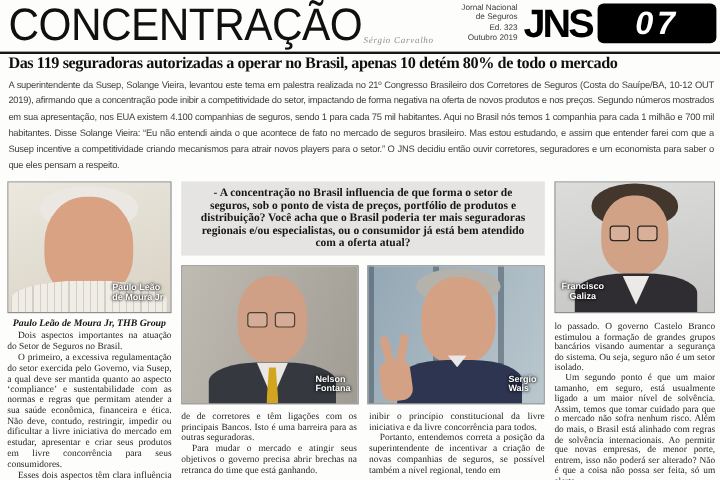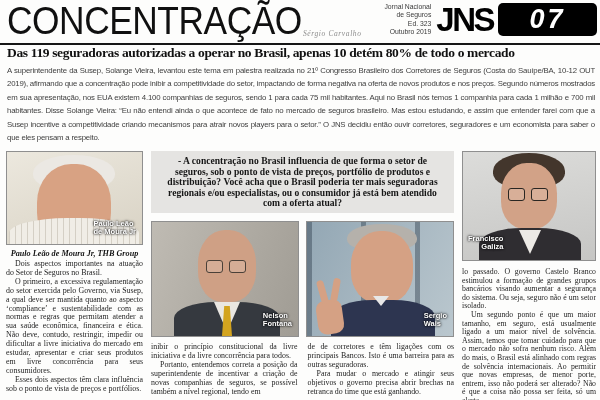--- a/index.html
+++ b/index.html
@@ -31,21 +31,21 @@
   .body-text{font-size:7.9px;line-height:8.9px;text-align:justify;color:#242424;}
   .body-text p{margin:0;}
   .body-text p.ind{text-indent:9px;}
 
   .qbox{height:62px;background:#e5e4e2;box-sizing:border-box;padding:5px 12px;font-weight:700;font-size:9.6px;line-height:10.6px;text-align:center;color:#161616;}
   .mid-photos{display:flex;gap:7px;margin-top:8px;}
   .mid-photos .photo{width:148px;height:116px;flex:none;}
   .mid-text{display:flex;gap:10px;margin-top:6px;}
   .mid-text .tcol{flex:1;min-width:0;}
 
-  .col1 .photo{height:94px;}
+  .col1 .photo{height:110px;}
   .col4 .photo{height:110px;}
   .col4 .body-text{margin-top:7px;font-size:7.8px;line-height:8.6px;}
 
   
   .p-shape{position:absolute;}
   .ph-paulo{background:linear-gradient(160deg,#ece8de,#d8d2c4);}
   .ph-paulo .hair{left:26px;top:3px;width:82px;height:36px;background:#ebe8e3;border-radius:50% 50% 45% 45%;}
   .ph-paulo .head{left:30px;top:12px;width:74px;height:84px;background:#d8a283;border-radius:46% 46% 42% 42%;}
   .ph-paulo .torso{left:2px;bottom:-8px;width:130px;height:34px;border-radius:45% 45% 0 0;background:repeating-linear-gradient(90deg,rgba(140,130,110,.28) 0 1px,rgba(0,0,0,0) 1px 6px),#f0ede6;}
   .ph-sergio{background:repeating-linear-gradient(90deg,rgba(50,65,80,.45) 0 5px,rgba(0,0,0,0) 5px 54px),linear-gradient(115deg,#93a7b4,#bac7ce);}
@@ -65,21 +65,21 @@
   .ph-nelson .tie{left:70px;bottom:0;width:10px;height:30px;background:#d3a41f;clip-path:polygon(22% 0,78% 0,100% 100%,0 100%);}
   .ph-francisco{background:linear-gradient(170deg,#dcdcda,#c6c6c4);}
   .ph-francisco .hair{left:30px;top:1px;width:72px;height:36px;background:#43362c;border-radius:50% 50% 44% 44%;}
   .ph-francisco .head{left:38px;top:11px;width:56px;height:66px;background:#d2a287;border-radius:46% 46% 42% 42%;}
   .ph-francisco .glasses{left:45px;top:36px;display:flex;gap:6px;}
   .ph-francisco .glasses i{border-color:#2a2622;}
   .ph-francisco .torso{left:16px;bottom:-6px;width:102px;height:38px;background:#2f2d31;border-radius:42% 42% 0 0;}
   .ph-francisco .shirtv{left:56px;bottom:6px;width:22px;height:24px;background:#eceae6;clip-path:polygon(0 0,100% 0,50% 100%);}
 
   .lbl-br{right:6px;bottom:7px;text-align:left;}
-  .lbl-bl{left:5px;bottom:8px;text-align:right;}
+  .lbl-bl{left:5px;bottom:8px;text-align:center;}
 </style>
 </head>
 <body>
 
 <div class="masthead">
   <div class="masthead-title">CONCENTRAÇÃO</div>
   <div class="byline">Sérgio Carvalho</div>
   <div class="mast-right">
     <div class="edition">
       <div>Jornal Nacional</div>
@@ -135,26 +135,26 @@
         <div class="p-shape collar"></div>
         <div class="p-shape hand"></div>
         <div class="p-shape finger1"></div>
         <div class="p-shape finger2"></div>
         <div class="photo-label lbl-br">Sergio
 Wais</div>
       </div>
     </div>
     <div class="mid-text">
       <div class="tcol body-text">
+        <p>de de corretores e têm ligações com os principais Bancos. Isto é uma barreira para as outras seguradoras.</p>
+        <p class="ind">Para mudar o mercado e atingir seus objetivos o governo precisa abrir brechas na retranca do time que está ganhando.</p>
+      </div>
+      <div class="tcol body-text">
         <p>inibir o princípio constitucional da livre iniciativa e da livre concorrência para todos.</p>
         <p class="ind">Portanto, entendemos correta a posição da superintendente de incentivar a criação de novas companhias de seguros, se possível também a nível regional, tendo em</p>
-      </div>
-      <div class="tcol body-text">
-        <p>de de corretores e têm ligações com os principais Bancos. Isto é uma barreira para as outras seguradoras.</p>
-        <p class="ind">Para mudar o mercado e atingir seus objetivos o governo precisa abrir brechas na retranca do time que está ganhando.</p>
       </div>
     </div>
   </div>
 
   <div class="col4">
     <div class="photo ph-francisco">
       <div class="p-shape hair"></div>
       <div class="p-shape head"></div>
       <div class="p-shape glasses">
           <i></i>

